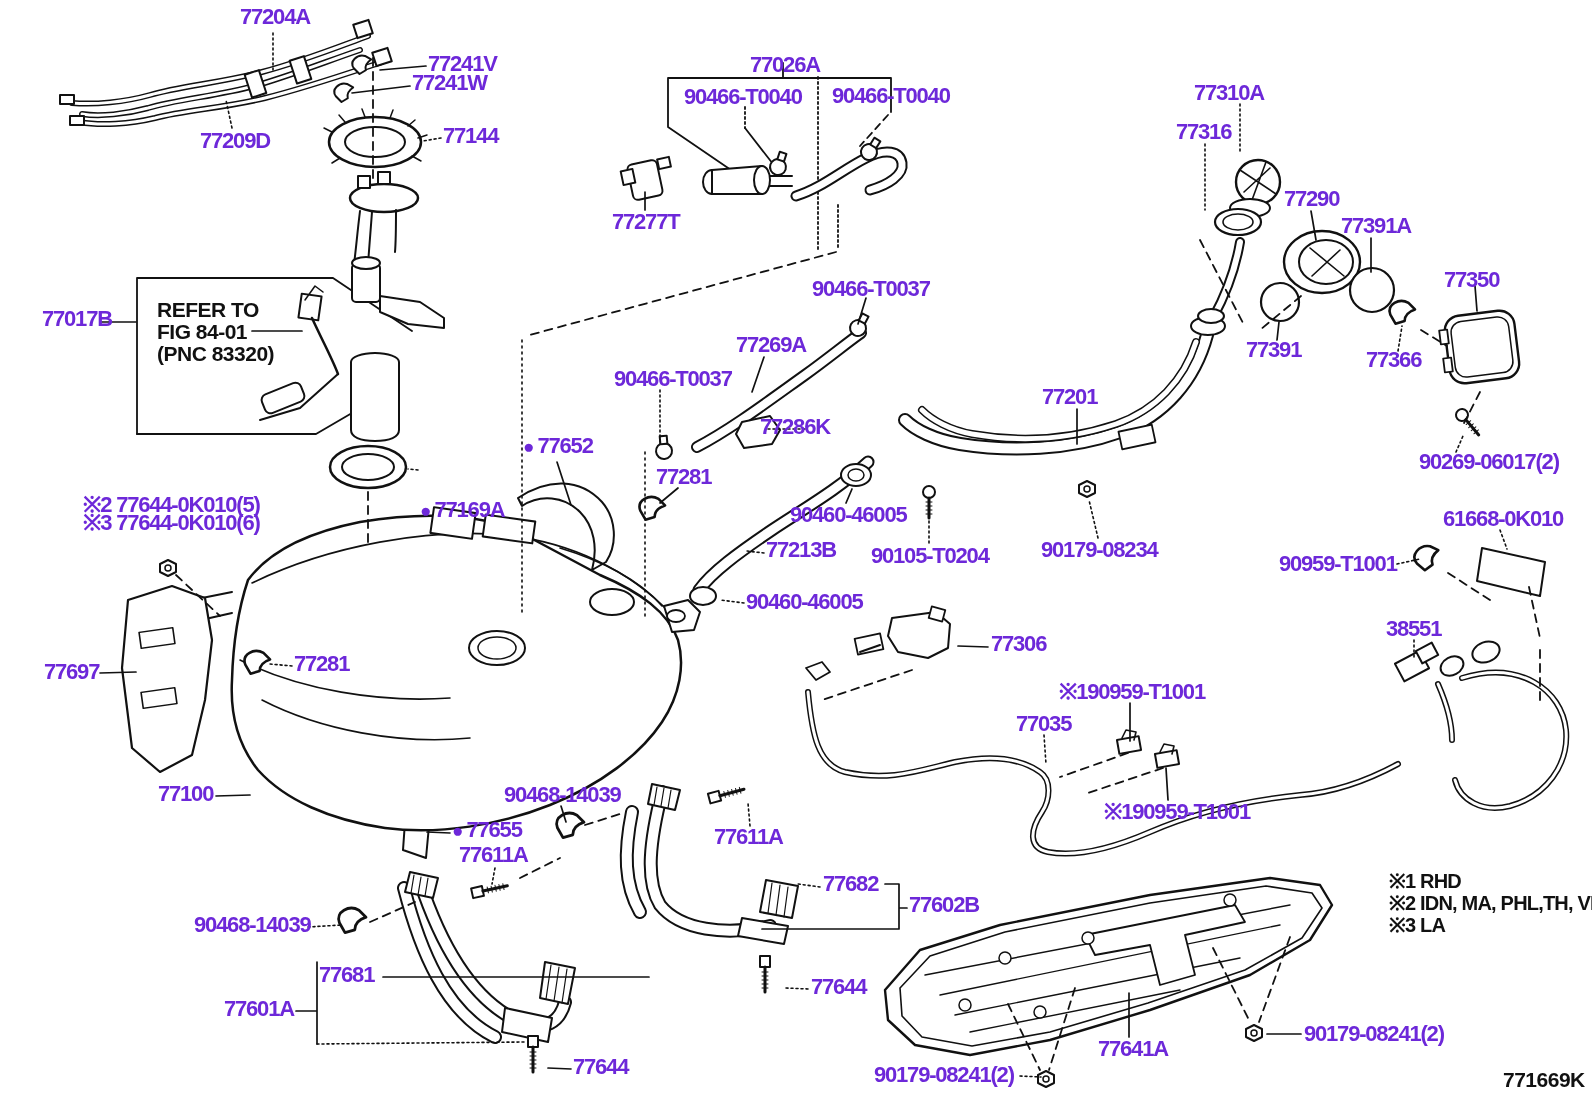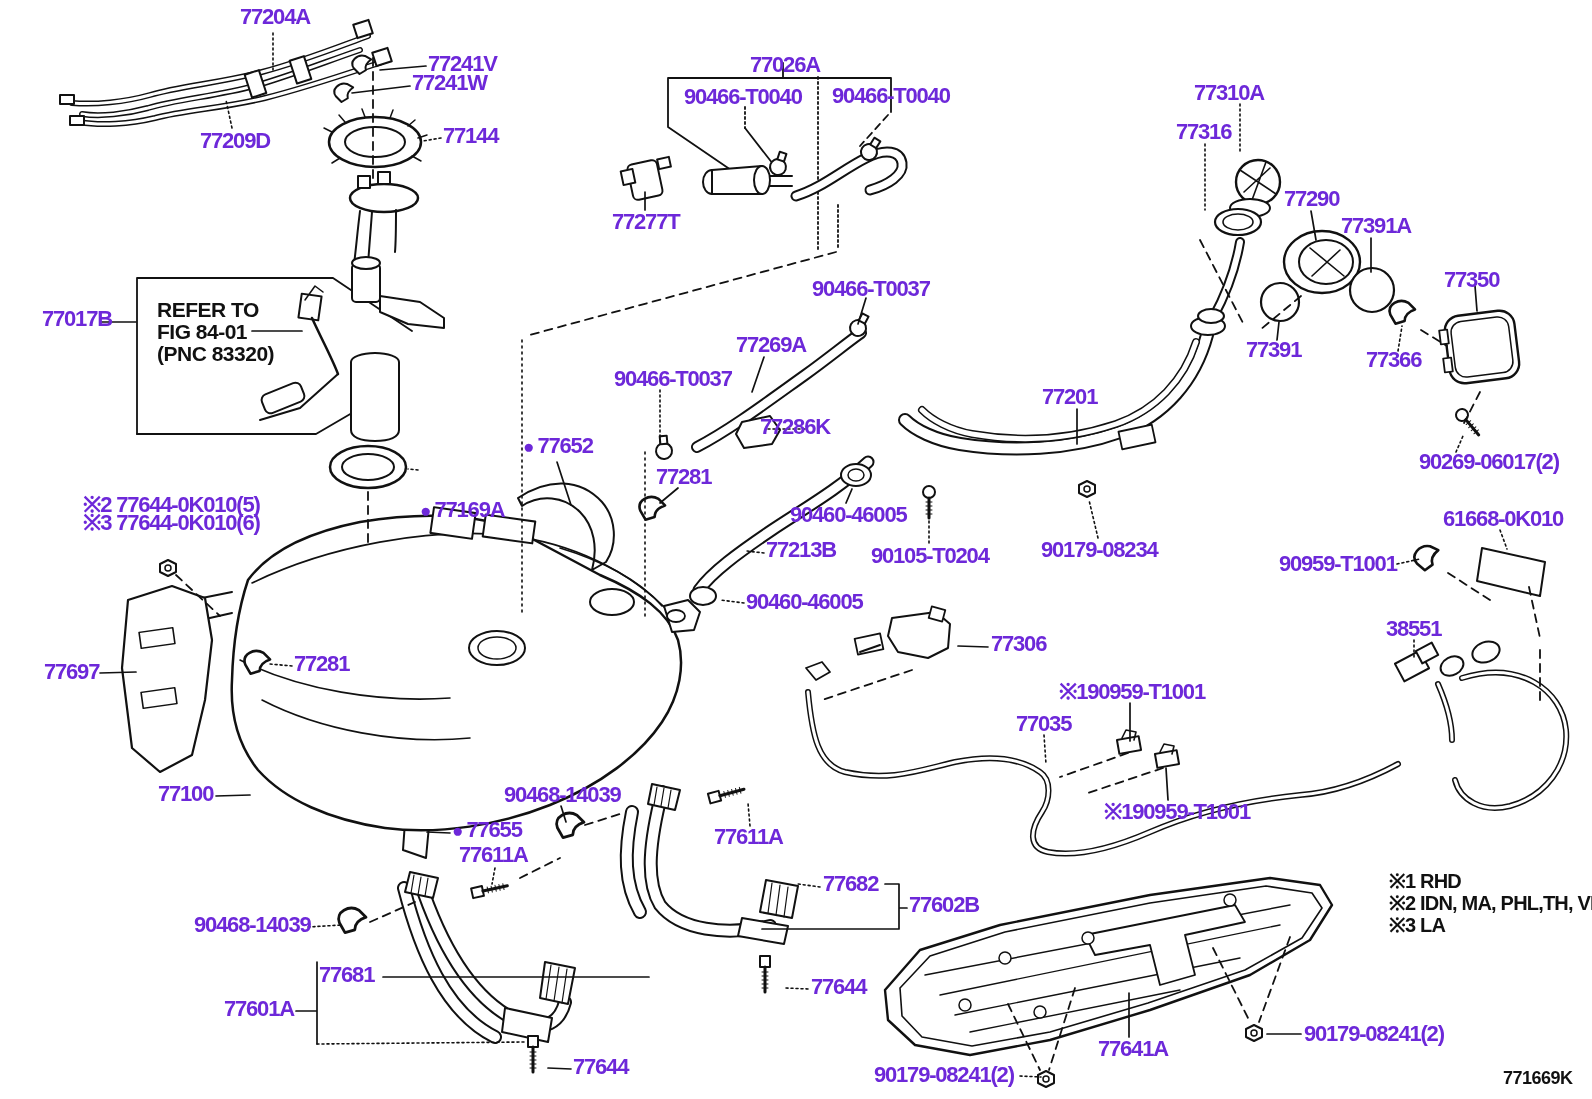--- a/index.html
+++ b/index.html
@@ -9,21 +9,21 @@
   .part-label{position:absolute;font-weight:bold;font-size:22px;letter-spacing:-1.2px;
               white-space:nowrap;line-height:1;color:#6d28d9;}
   .part-label .bullet{font-size:19px;margin-right:3px;letter-spacing:0;}
   .legend{position:absolute;left:1322px;top:56px;font-weight:bold;font-size:21px;line-height:29px;
           letter-spacing:-0.5px;white-space:nowrap;}
   .legend .bullet{font-size:18px;margin-right:8px;}
   .notes{position:absolute;left:1389px;top:870px;font-weight:bold;font-size:20px;line-height:22px;
          letter-spacing:-0.8px;white-space:nowrap;}
   .refer{position:absolute;left:157px;top:299px;font-weight:bold;font-size:21px;line-height:22px;
          letter-spacing:-0.5px;white-space:nowrap;}
-  .diagcode{position:absolute;left:1503px;top:1068px;font-weight:bold;font-size:18px;letter-spacing:-0.5px;}
+  .diagcode{position:absolute;left:1503px;top:1068px;font-weight:bold;font-size:21px;letter-spacing:-0.5px;}
   
   .o{fill:none;stroke:#111;stroke-linecap:round;stroke-linejoin:round;}
   .w{fill:none;stroke:#fff;stroke-linecap:round;stroke-linejoin:round;}
   .f{fill:#fff;stroke:#111;stroke-linejoin:round;}
 </style>
 </head>
 <body>
 
 <div id="stage">
 

